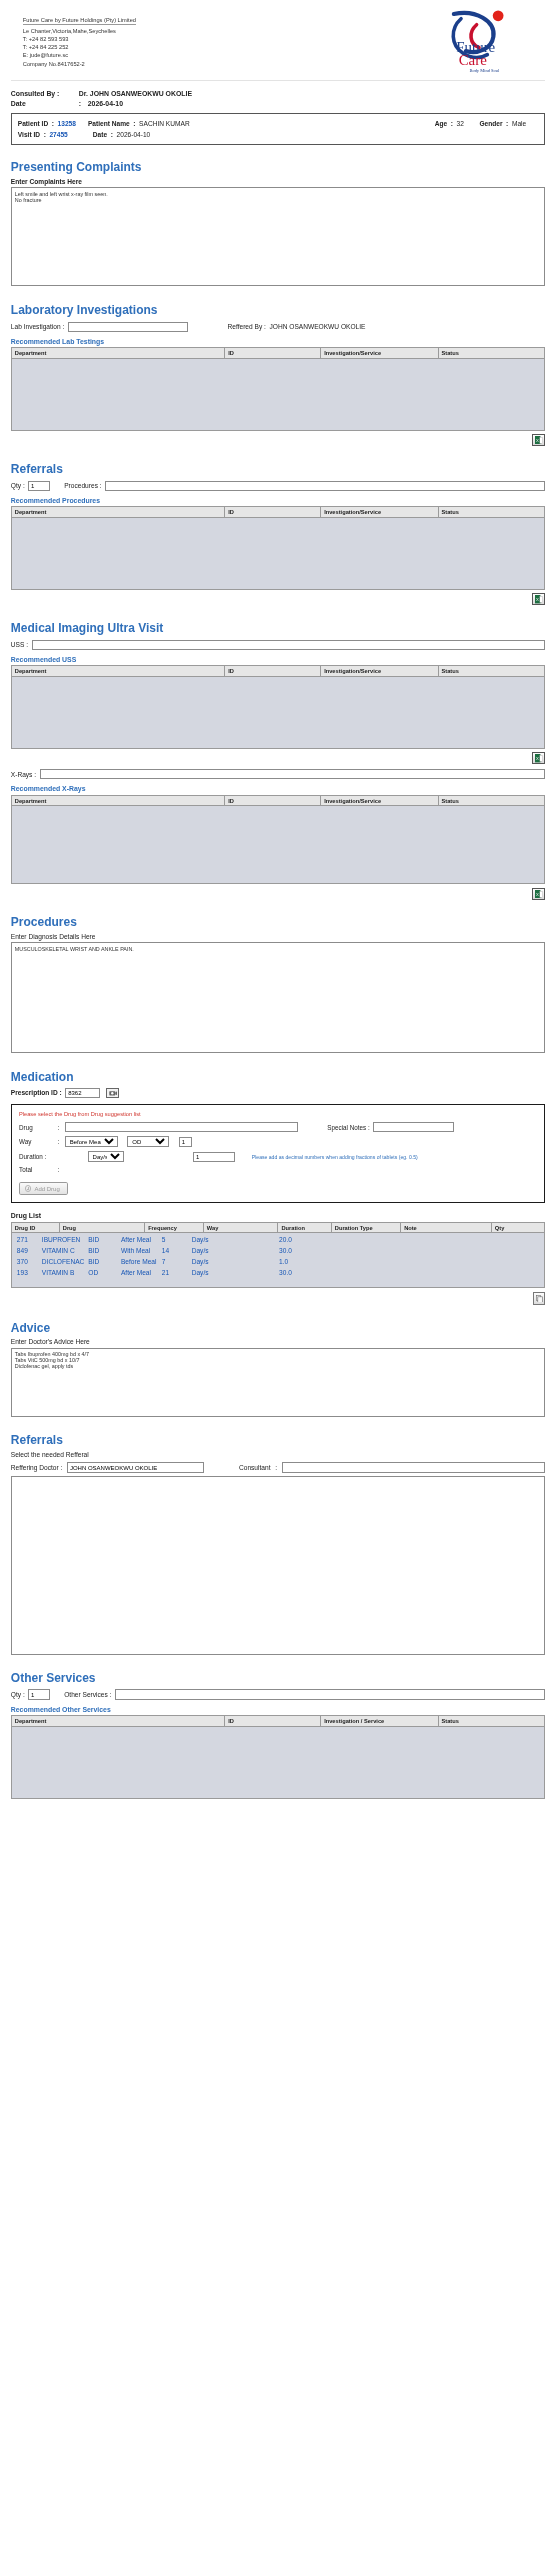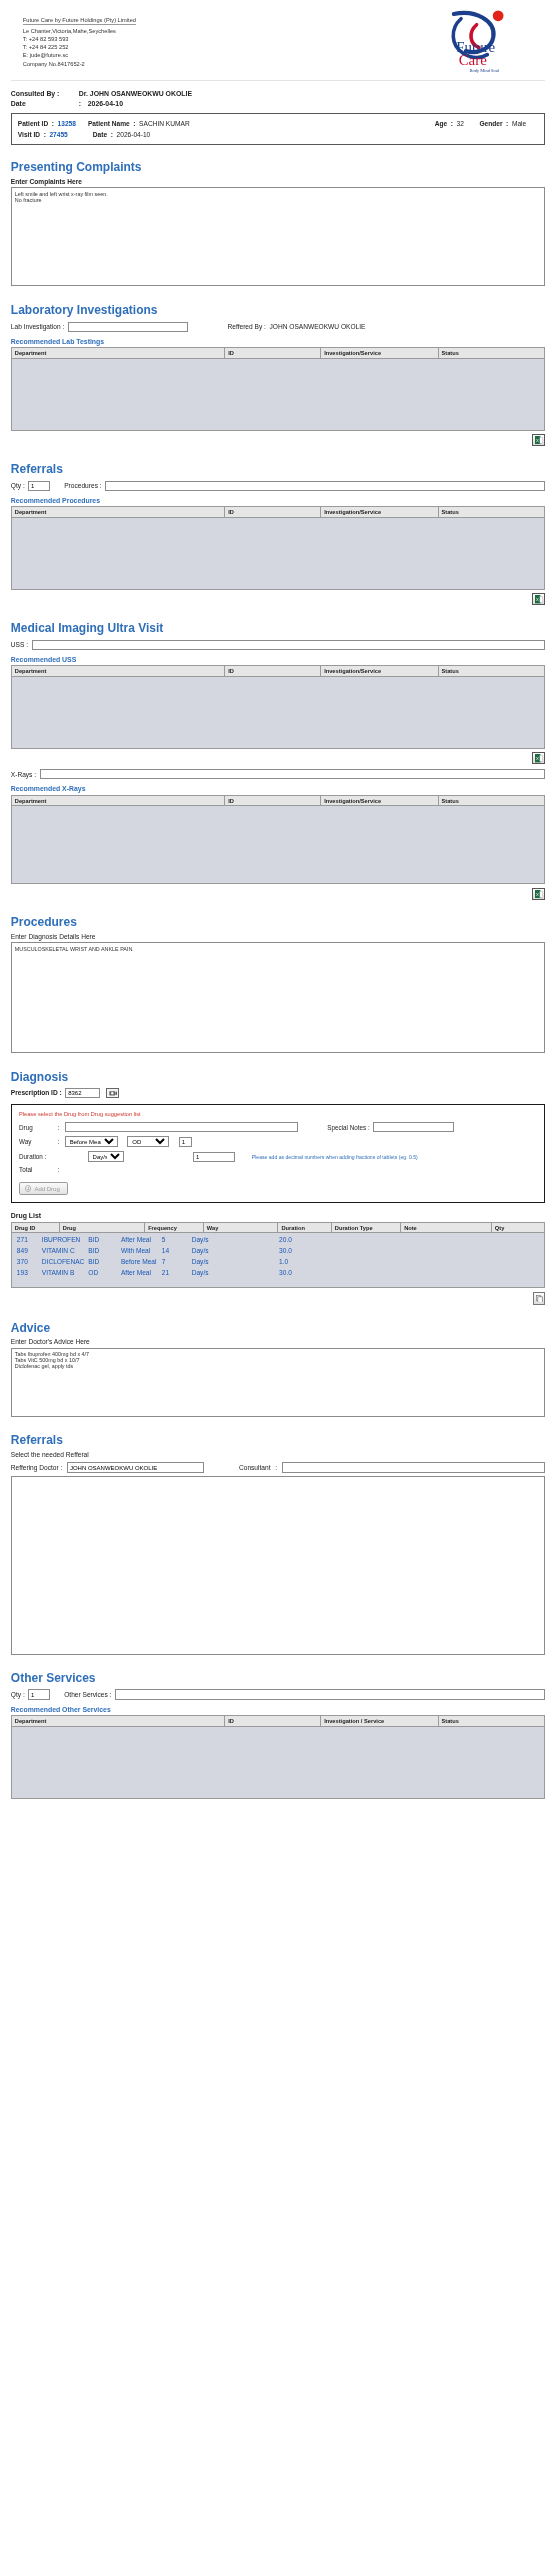--- a/index.html
+++ b/index.html
@@ -393,21 +393,21 @@
         </svg>
     </div>
   </div>
 
   
   <h2 class="section">Procedures</h2>
   <div class="sub-label">Enter Diagnosis Details Here</div>
   <textarea class="box" style="height: 111px;">MUSCULOSKELETAL WRIST AND ANKLE PAIN.</textarea>
 
   
-  <h2 class="section">Diagnosis</h2>
+  <h2 class="section">Medication</h2>
   <div class="presc-row">
     <span style="font-weight:bold">Prescription ID :</span>
     <input class="tf" style="width: 35px;" value="8362">
     <span class="cam-btn">
       <svg width="8.4" height="6" viewBox="0 0 14 10">
           <rect x="0.5" y="2" width="10" height="7" rx="1" fill="#666"></rect>
           <circle cx="5.5" cy="5.5" r="2" fill="#fff"></circle>
           <path d="M10.5 4 L13.5 2 L13.5 9 L10.5 7 Z" fill="#666"></path>
         </svg>
     </span>

